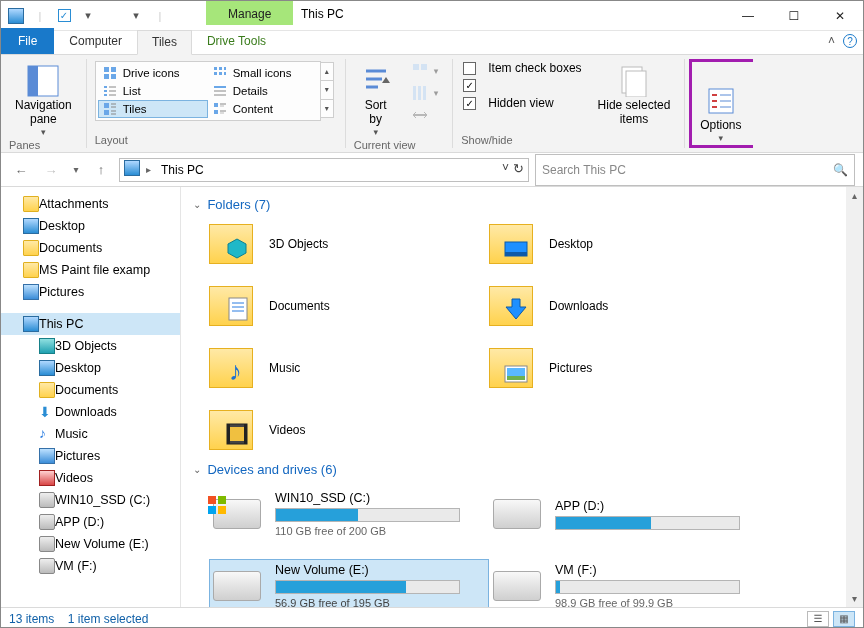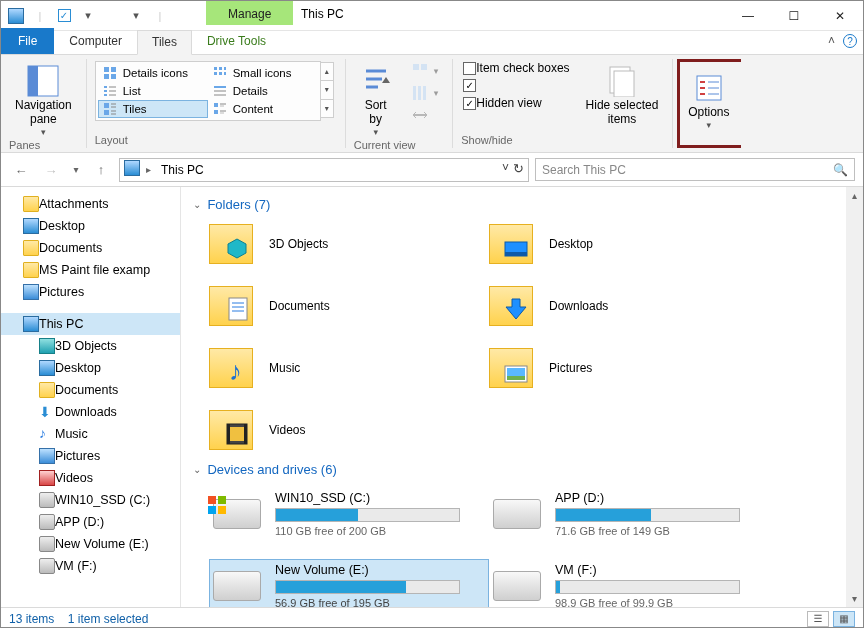--- a/index.html
+++ b/index.html
@@ -139,27 +139,27 @@
   .layout-opt.sel { background:#cde6f7; border:1px solid #7bb3e0;}
   .spin-btns {
     position:absolute; right:-14px; top:0;
     width:14px; height:56px;
     border:1px solid #cecece;
     display:flex; flex-direction:column;
     background:#fdfdfd;
   }
   .spin-btns div { flex:1; display:flex;align-items:center;justify-content:center; font-size:8px; color:#555; border-bottom:1px solid #cecece;}
   .spin-btns div:last-child{border-bottom:none;}
-  .cbx-row { display:flex; align-items:center; gap:0; padding:0 2px; font-size:12px;}
+  .cbx-row { display:flex; align-items:center; gap:12px; padding:0 2px; font-size:12px;}
   .cbx {
     width:13px; height:13px; border:1px solid #666; display:inline-flex;align-items:center;justify-content:center;font-size:10px;
     background:#fff;
   }
   .cbx.checked::after { content:"✓"; }
-  .red-box { border:3px solid #7f1d1d; padding-top:6px;}
+  .red-box { border:3px solid #a21caf; padding-top:14px;justify-content:flex-end;}
   
   .navbar {
     height:34px;
     display:flex; align-items:center;
     padding: 0 8px;
     gap:6px;
     border-bottom:1px solid #dadada;
   }
   .nav-btn { width:24px; height:24px; display:flex;align-items:center;justify-content:center; color:#666; font-size:13px;}
   .addr {
@@ -167,21 +167,21 @@
     display:flex; align-items:center;
     padding:0 4px; gap:6px;
     position:relative;
   }
   .addr .crumb { padding:0 4px; font-size:12px; display:flex;align-items:center; gap:4px;}
   .addr .refresh, .addr .dd {
     position:absolute; right:4px; top:2px; font-size:12px; color:#444;
     display:flex; gap:4px;
   }
   .search {
-    width:320px; height:23px; border:1px solid #bfbfbf;
+    width:320px; height:32px; border:1px solid #bfbfbf;
     display:flex; align-items:center; padding:0 6px; color:#888;
   }
   
   .main {
     display:flex; height: calc(628px - 30px - 24px - 98px - 34px - 22px);
   }
   .tree {
     width:180px; border-right:1px solid #e5e5e5;
     overflow:hidden;
     padding-top:6px;
@@ -340,21 +340,21 @@
   <div class="group" style="padding-right:24px">
     <div class="group-inner">
       <div class="layout-list">
         <div class="layout-opt">
             <svg width="14" height="14" viewBox="0 0 14 14">
               <rect x="1" y="1" width="5" height="5" fill="#6aa7e8"></rect>
               <rect x="8" y="1" width="5" height="5" fill="#6aa7e8"></rect>
               <rect x="1" y="8" width="5" height="5" fill="#6aa7e8"></rect>
               <rect x="8" y="8" width="5" height="5" fill="#6aa7e8"></rect>
             </svg>
-            <span>Details icons</span>
+            <span>Drive icons</span>
           </div>
         <div class="layout-opt">
             <svg width="14" height="14" viewBox="0 0 14 14">
               <rect x="1" y="1" width="3" height="3" fill="#6aa7e8"></rect>
               <rect x="6" y="1" width="3" height="3" fill="#6aa7e8"></rect>
               <rect x="11" y="1" width="2" height="3" fill="#6aa7e8"></rect>
               <rect x="1" y="6" width="3" height="3" fill="#6aa7e8"></rect>
               <rect x="6" y="6" width="3" height="3" fill="#6aa7e8"></rect>
               <rect x="11" y="6" width="2" height="3" fill="#6aa7e8"></rect>
             </svg>
@@ -688,21 +688,20 @@
           <span class="drv-free">110 GB free of 200 GB</span>
         </div>
       </div>
       <div class="ditem">
         <div class="drv-icon"></div>
         <div class="drv-info">
           <span class="drv-name">APP (D:)</span>
           <div class="drv-bar">
               <div class="fill" style="width:52%"></div>
             </div>
-          <span class="drv-free">71.6 GB free of 149 GB</span>
         </div>
       </div>
       <div class="ditem sel">
         <div class="drv-icon"></div>
         <div class="drv-info">
           <span class="drv-name">New Volume (E:)</span>
           <div class="drv-bar">
               <div class="fill" style="width:71%"></div>
             </div>
           <span class="drv-free">56.9 GB free of 195 GB</span>

